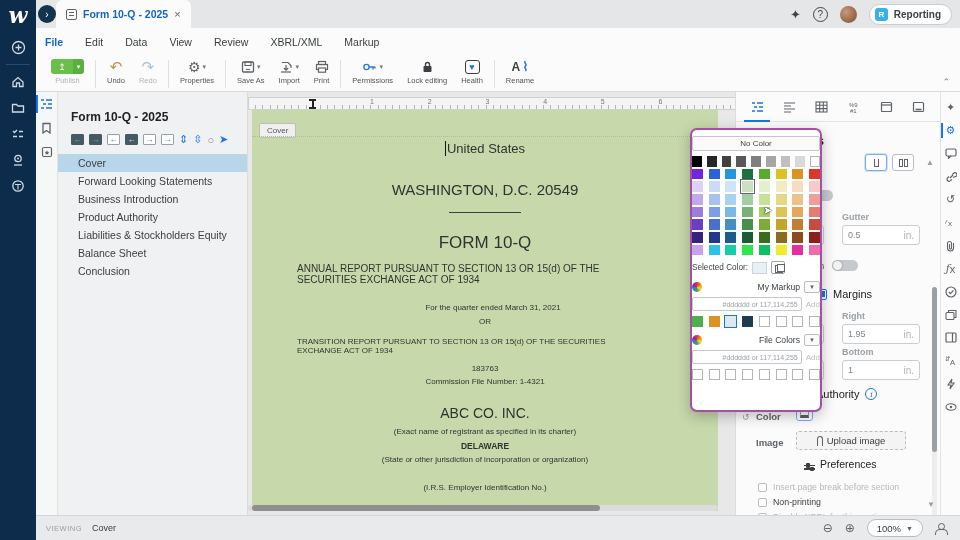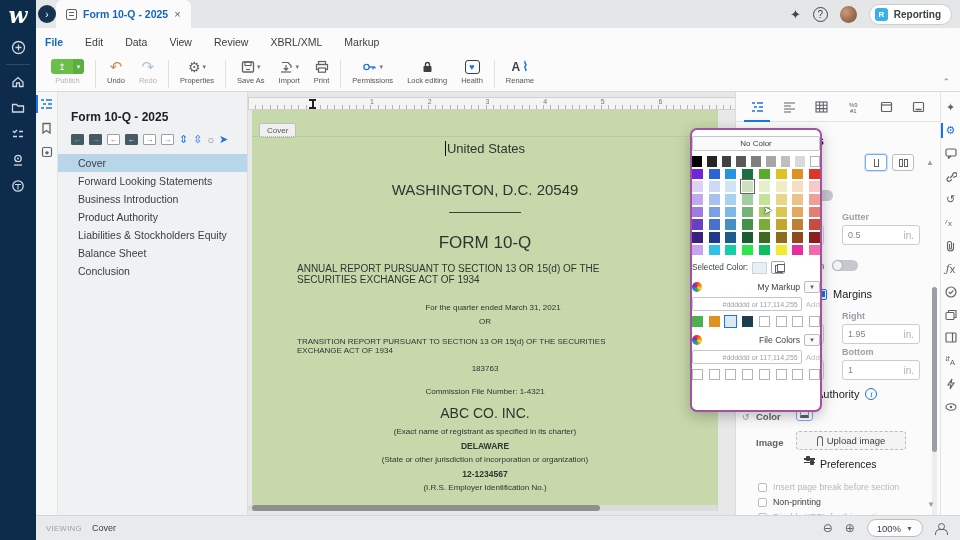--- a/index.html
+++ b/index.html
@@ -141,21 +141,21 @@
   .chkbox { width:11px; height:11px; border:1.4px solid #1a73e8; border-radius:2px; position:relative; }
   .chkbox:before { content:""; position:absolute; inset:1.5px; background:#1a73e8; }
   .bghead { position:absolute; left:18px; display:flex; align-items:center; gap:6px; font-size:11px; color:#202124; }
   .info-i { width:12px; height:12px; border:1.3px solid #1a73e8; border-radius:50%; color:#1a73e8; font-size:8px; display:flex; align-items:center; justify-content:center; font-style:italic; font-family:"DejaVu Serif",serif; }
   .rowlab { position:absolute; font-size:9.5px; font-weight:bold; color:#5f6368; }
   .colorbtn { position:absolute; width:17px; height:15px; border:1.4px solid #7baaf7; border-radius:3px; background:#fff; display:flex; align-items:center; justify-content:center; }
   .colorbtn .bar { width:9px; height:8px; border:1px solid #9aa0a6; border-bottom:3px solid #5f6368; }
   .resetic { position:absolute; font-size:9px; color:#9aa0a6; }
   .upload { position:absolute; height:19px; border:1px dashed #b9bcc0; border-radius:3px; background:#f4f4f4; display:flex; align-items:center; justify-content:center; gap:4px; font-size:9.5px; color:#3c4043; }
   .clip { display:inline-block; width:6px; height:10px; border:1.2px solid #5f6368; border-radius:3px 3px 0 0; border-bottom:none; position:relative; }
-  .prefs { position:absolute; display:flex; align-items:flex-start; gap:5px; font-size:10.5px; color:#202124; }
+  .prefs { position:absolute; display:flex; align-items:flex-end; gap:5px; font-size:10.5px; color:#202124; }
   .slid { display:inline-flex; flex-direction:column; gap:2px; }
   .slid i { width:11px; height:1.6px; background:#3c4043; position:relative; display:block; }
   .slid i:after { content:""; position:absolute; top:-1.6px; width:4px; height:4.5px; background:#3c4043; border-radius:1px; }
   .slid i:nth-child(1):after { left:2px; } .slid i:nth-child(2):after { left:6px; }
   .prefrow { position:absolute; display:flex; align-items:center; gap:6px; font-size:8.8px; }
   .pcb { width:9px; height:9px; border:1.2px solid #b9bcc0; border-radius:2px; background:#fff; }
   .prefrow.dim { color:#b5b8bc; } .prefrow.norm { color:#3c4043; }
   .vscroll { position:absolute; right:3px; top:195px; width:5px; height:270px; background:#ededed; border-radius:3px; }
   .vscroll .vt { position:absolute; top:0; left:0; width:5px; height:165px; background:#9aa0a6; border-radius:3px; }
   .scrolldn { position:absolute; right:5px; bottom:6px; color:#9aa0a6; font-size:8px; }
@@ -410,26 +410,25 @@
     <div class="marginline"></div>
     <div class="dl" style="top:31px; font-size:13px;"><span class="caret-i"></span><span>United States</span></div>
     <div class="dl" style="top:71px; font-size:15px;">WASHINGTON, D.C. 20549</div>
     <div class="hr-line" style="top:102px;"></div>
     <div class="dl" style="top:123px; font-size:17px;">FORM 10-Q</div>
     <div class="dl para" style="top:153px; font-size:10px;">ANNUAL REPORT PURSUANT TO SECTION 13 OR 15(d) OF THE SECURITIES EXCHANGE ACT OF 1934</div>
     <div class="dl" style="top:193px; font-size:8px;padding-left:16px;">For the quarter ended March 31, 2021</div>
     <div class="dl" style="top:207px; font-size:8px;">OR</div>
     <div class="dl para" style="top:227px; font-size:8px;">TRANSITION REPORT PURSUANT TO SECTION 13 OR 15(d) OF THE SECURITIES EXCHANGE ACT OF 1934</div>
     <div class="dl" style="top:254px; font-size:8px;">183763</div>
-    <div class="dl" style="top:277px; font-size:8px;">Commission File Number: 1-4321</div>
+    <div class="dl" style="top:267px; font-size:8px;">Commission File Number: 1-4321</div>
     <div class="dl" style="top:295px; font-size:14px;">ABC CO. INC.</div>
     <div class="dl" style="top:317px; font-size:8px;">(Exact name of registrant as specified in its charter)</div>
     <div class="dl" style="top:331px; font-size:8.5px; font-weight:bold;">DELAWARE</div>
     <div class="dl" style="top:345px; font-size:8px;">(State or other jurisdiction of incorporation or organization)</div>
-    <div class="dl" style="top:359px; font-size:8.5px; font-weight:bold;">12-1234567</div>
     <div class="dl" style="top:373px; font-size:8px;">(I.R.S. Employer Identification No.)</div>
     <div class="dl" style="top:398px; font-size:8.5px;">Registrant's Telephone Number, Including Area Code: (555) 555-5555</div>
   </div>
   <div class="hscroll">
       <span class="thumb"></span>
     </div>
 </div>
 
 <div class="popup">
   <div class="nocolor">No Color</div>

